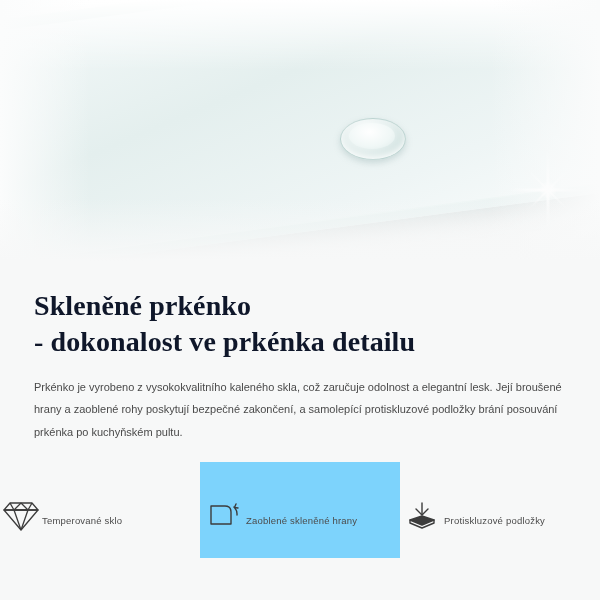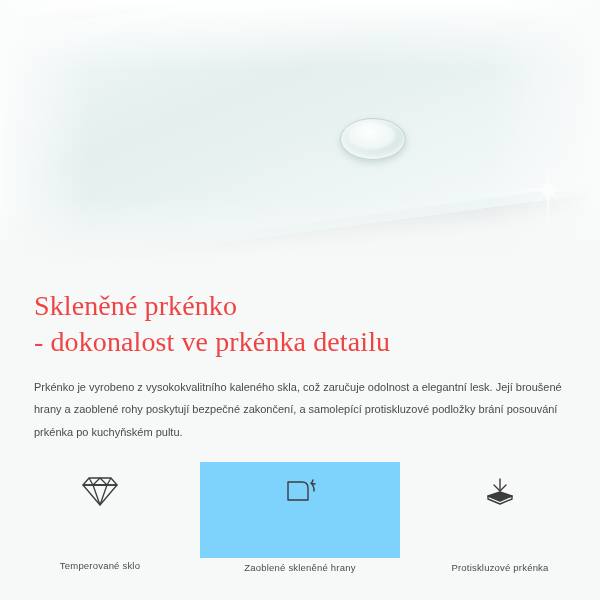--- a/index.html
+++ b/index.html
@@ -165,22 +165,22 @@
 
   
   .content {
     position: relative;
     padding: 20px 34px 0 34px;
   }
   .headline {
     font-family: "Liberation Serif", serif;
     font-size: 28px;
     line-height: 1.28;
-    color: #ef4444;
-    font-weight: 400;
+    color: #0f172a;
+    font-weight: 700;
     margin: 0 0 16px 0;
     letter-spacing: 0.1px;
   }
   .headline .line2 { display: block; }
 
   .body-text {
     font-size: 11px;
     line-height: 2.05;
     color: #4a4a4a;
     margin: 0;
@@ -192,25 +192,23 @@
     position: absolute;
     left: 0;
     top: 462px;
     width: 600px;
     height: 96px;
     display: flex;
   }
   .feature {
     flex: 1 1 0;
     display: flex;
-    flex-direction: column;
     align-items: center;
     justify-content: flex-start;
     padding-top: 12px;
-    gap: 44px;
   }
   .feature.highlight {
     background: #7dd3fc;
   }
   .feature-icon {
     height: 42px;
     display: flex;
     align-items: center;
     justify-content: center;
   }
@@ -292,17 +290,17 @@
       <div class="feature-icon">
         <svg width="44" height="36" viewBox="0 0 44 36">
           <g fill="none" stroke="#3c3c3c" stroke-width="1.4" stroke-linecap="round" stroke-linejoin="round">
             <path d="M22 5 L22 16"></path>
             <path d="M16 11 L22 17 L28 11"></path>
             <path d="M10 22 L22 18 L34 22 L22 27 Z" fill="#3c3c3c" stroke="#3c3c3c"></path>
             <path d="M10 22 L10 25 L22 30 L34 25 L34 22"></path>
           </g>
         </svg>
       </div>
-      <div class="feature-label">Protiskluzové prkénka</div>
+      <div class="feature-label">Protiskluzové podložky</div>
     </div>
 
   </div>
 </div>
 
 </body></html>

